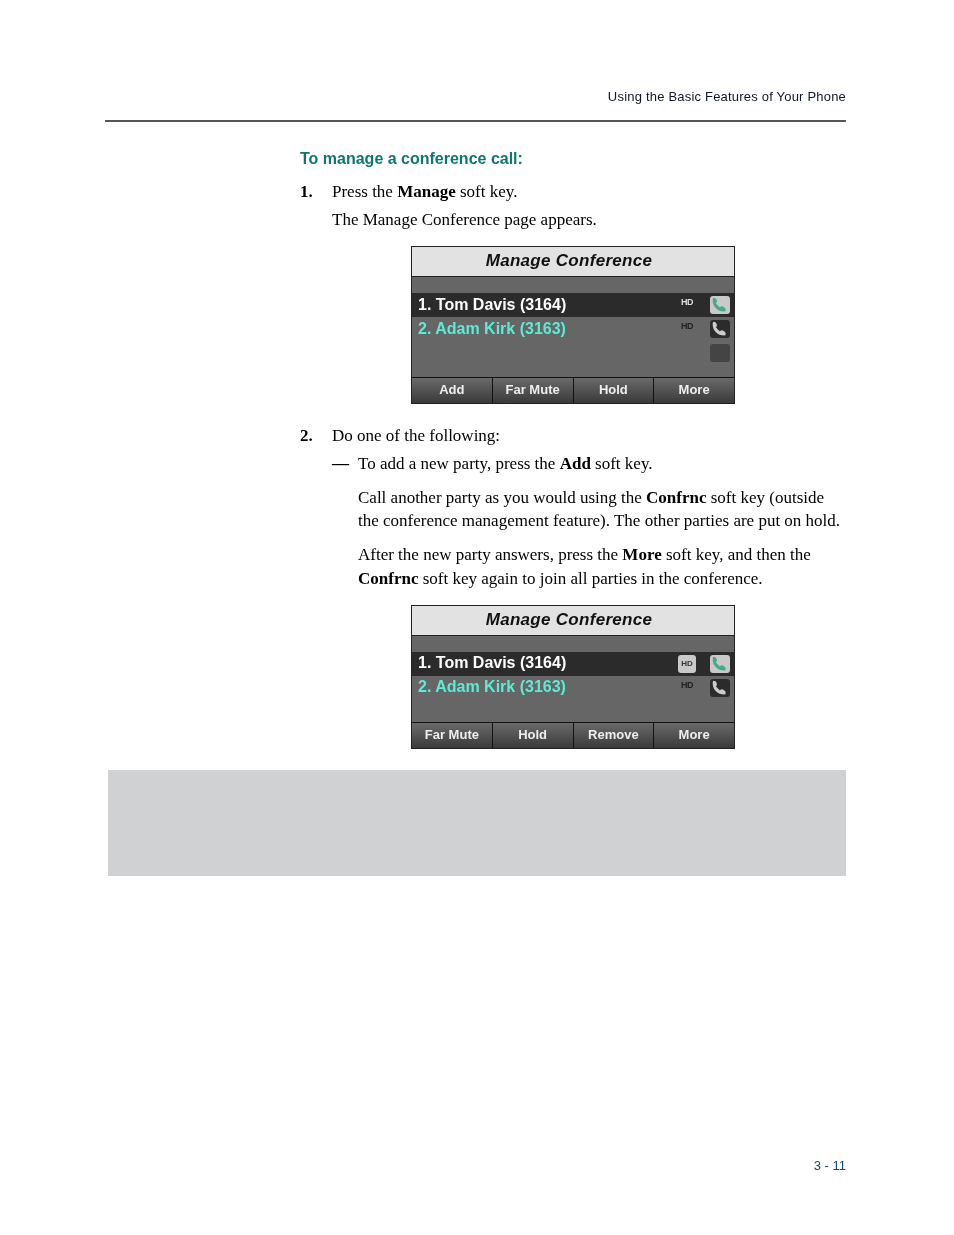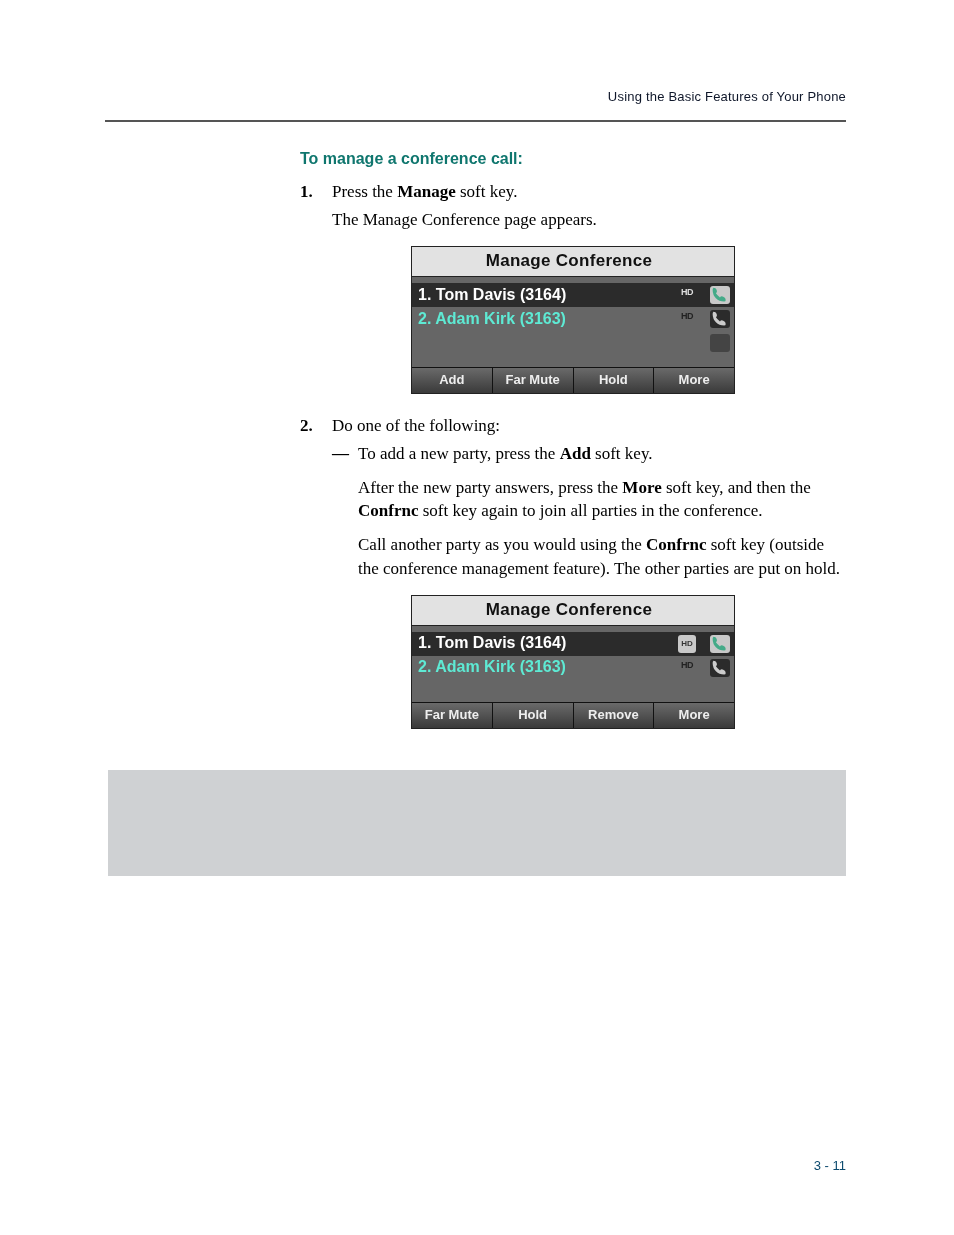--- a/index.html
+++ b/index.html
@@ -102,26 +102,27 @@
   }
   .lcd-title {
     background: #e2e2e2;
     color: #111;
     font-weight: bold;
     text-align: center;
     font-size: 17px;
     padding: 2px 8px 3px 0;
     border-bottom: 1px solid #222;
     letter-spacing: 0.3px;
+    font-style: italic;
   }
   .lcd-body {
     position: relative;
     background: #666;
     min-height: 82px;
-    padding: 6px 0 2px 0;
+    padding: 16px 0 2px 0;
   }
   .lcd-body.shallow { min-height: 68px; }
   .lcd-row {
     display: flex;
     align-items: center;
     height: 24px;
     padding: 0 4px 0 6px;
     background: #666;
   }
   .lcd-row.highlight {
@@ -285,25 +286,25 @@
     <div class="dashlist">
       <div class="dashitem">
         <div class="dashmark">—</div>
         <div class="dashtxt">
           <span>To add a new party, press the </span><b>Add</b><span> soft key.</span>
         </div>
       </div>
     </div>
 
     <div class="subfollow">
+      <span>Call another party as you would using the </span><b>Confrnc</b><span> soft key (outside the conference management feature). The other parties are put on hold.</span>
+    </div>
+
+    <div class="subfollow">
       <span>After the new party answers, press the </span><b>More</b><span> soft key, and then the </span><b>Confrnc</b><span> soft key again to join all parties in the conference.</span>
-    </div>
-
-    <div class="subfollow">
-      <span>Call another party as you would using the </span><b>Confrnc</b><span> soft key (outside the conference management feature). The other parties are put on hold.</span>
     </div>
 
     <div class="lcd-wrap">
       <div class="lcd">
         <div class="lcd-title">Manage Conference</div>
         <div class="lcd-body shallow">
           <div class="lcd-row highlight">
             <div class="row-label">1. Tom Davis  (3164)</div>
             <div class="row-icons">
               <span class="mini-icon light" style="width:18px">

